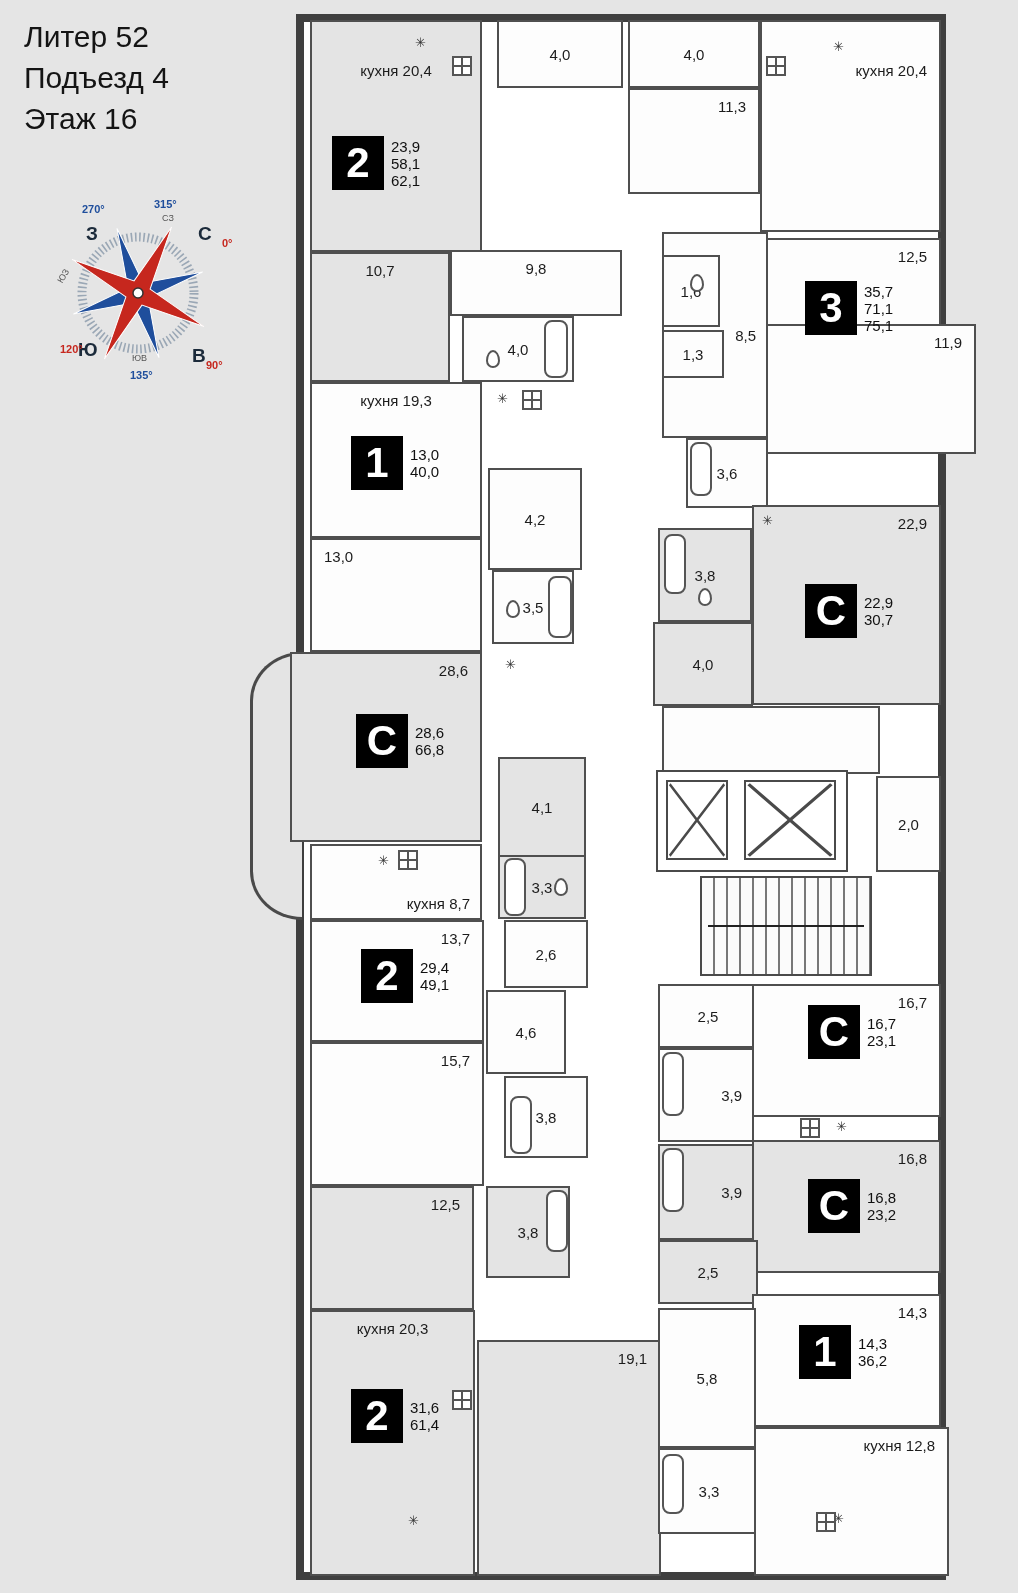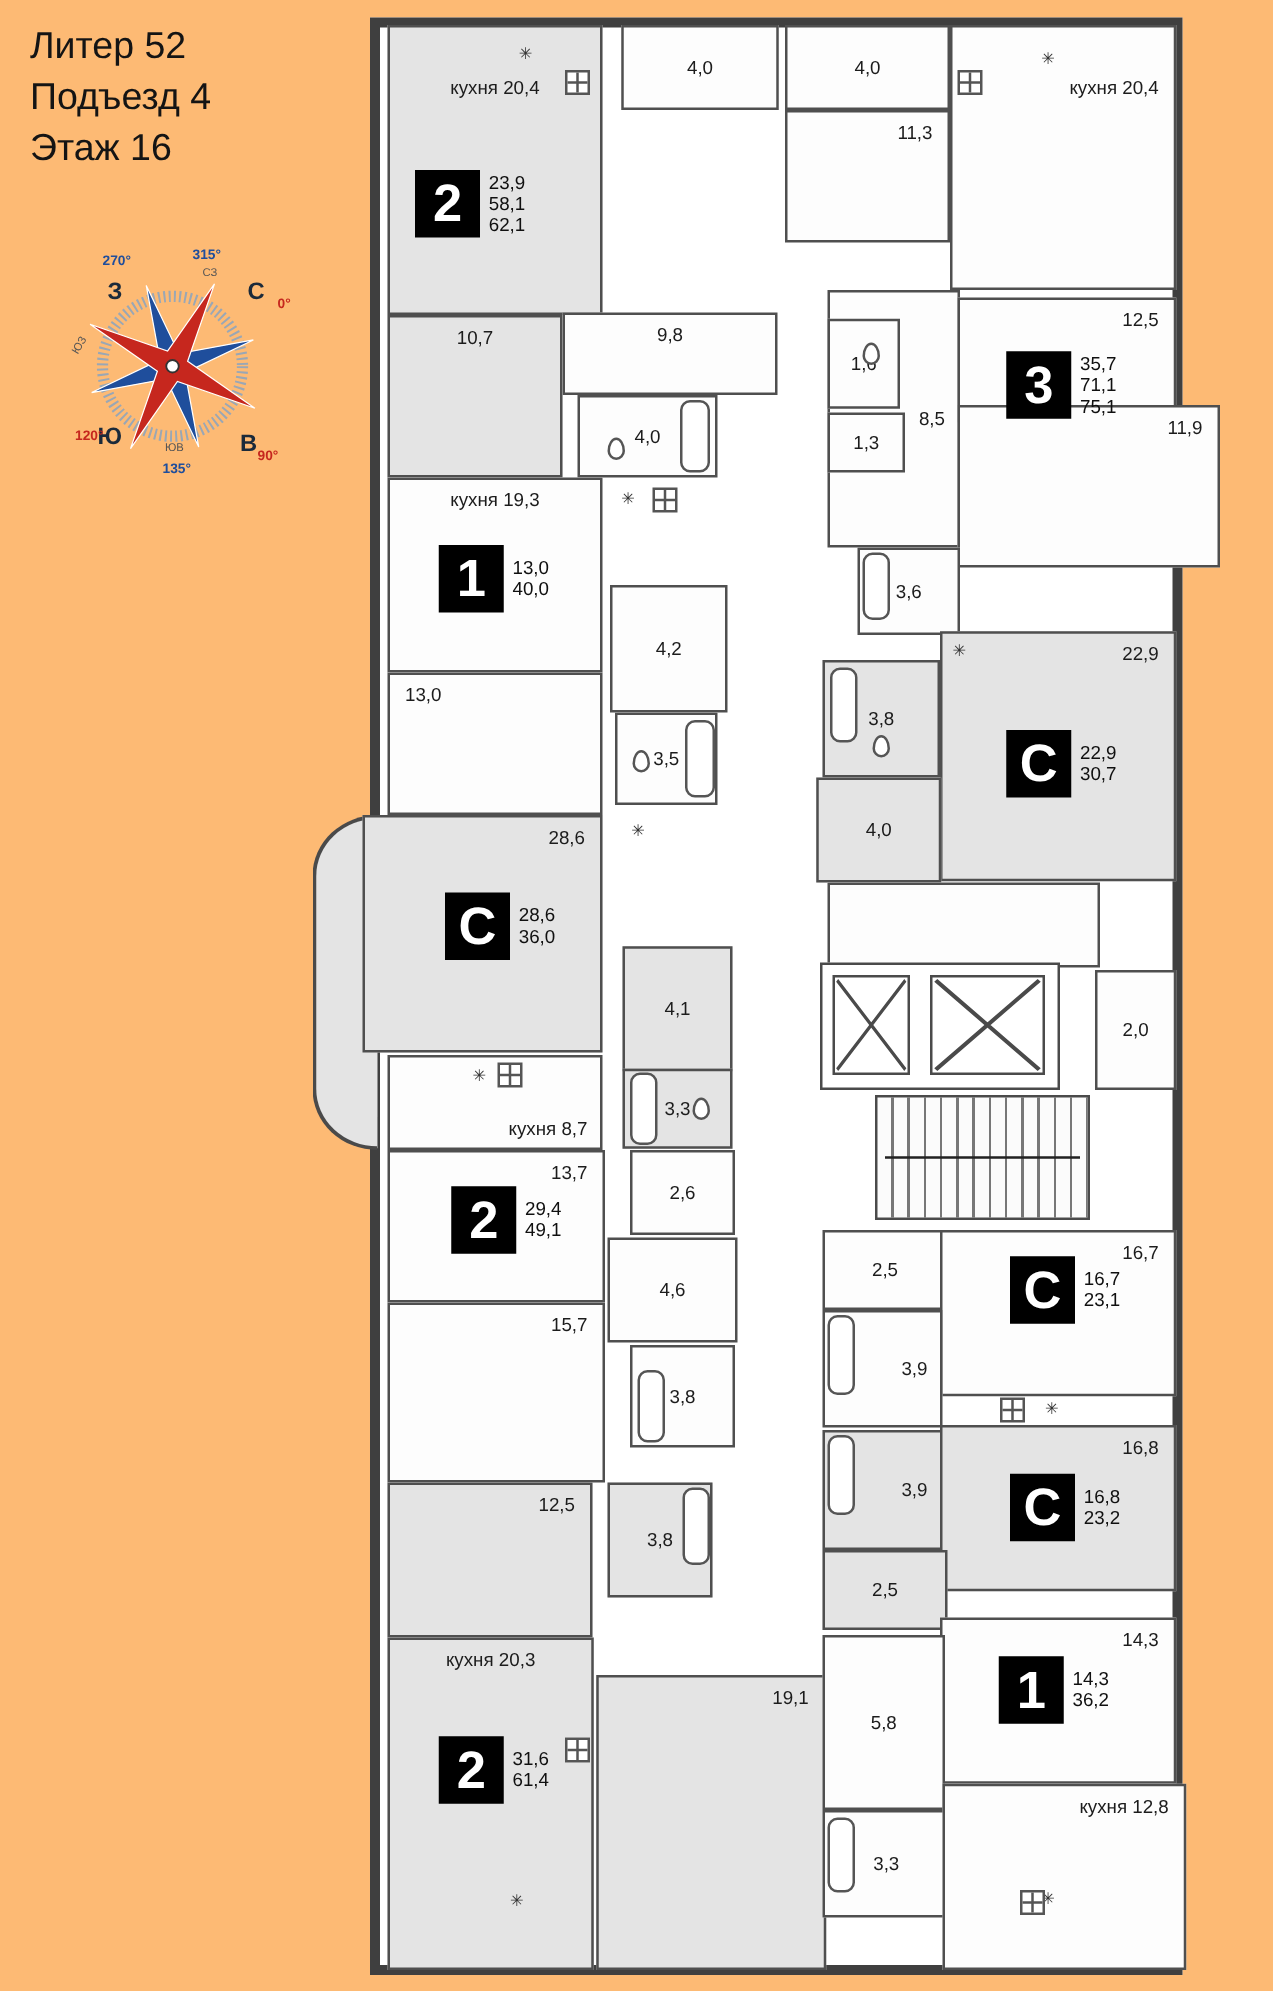--- a/index.html
+++ b/index.html
@@ -1,17 +1,17 @@
 <!DOCTYPE html>
 <html><head>
 <meta charset="utf-8">
 <style>
   * { margin:0; padding:0; box-sizing:border-box; }
   body { font-family:"Liberation Sans", sans-serif; background:#fff; }
-  #canvas { position:relative; width:1018px; height:1593px; background:#fdba74; overflow:hidden; }
+  #canvas { position:relative; width:1018px; height:1593px; background:#e5e5e5; overflow:hidden; }
 
   .hdr { position:absolute; left:24px; top:16px; font-size:30px; color:#141414; line-height:41px; }
 
   
   .compass { position:absolute; left:30px; top:185px; width:220px; height:212px; }
   .compass .clabel { position:absolute; font-weight:bold; font-size:19px; color:#1b2a3a; }
   .compass .cdeg  { position:absolute; font-size:11px; font-weight:bold; }
   .compass .csub  { position:absolute; font-size:9px; color:#555; }
   .cred { color:#c6271e; } .cblue { color:#1f4e9c; }
 
@@ -136,21 +136,21 @@
 
   <div class="room lbr" style="left:310px;top:844px;width:172px;height:76px">
       <span>кухня 8,7</span>
     </div>
   <div class="room ltr" style="left:310px;top:920px;width:174px;height:122px">
       <span>13,7</span>
     </div>
   <div class="room" style="left:504px;top:920px;width:84px;height:68px">
       <span>2,6</span>
     </div>
-  <div class="room" style="left:486px;top:990px;width:104px;height:84px">
+  <div class="room" style="left:486px;top:990px;width:80px;height:84px">
       <span>4,6</span>
     </div>
   <div class="room ltr" style="left:310px;top:1042px;width:174px;height:144px">
       <span>15,7</span>
     </div>
   <div class="room" style="left:504px;top:1076px;width:84px;height:82px">
       <span>3,8</span>
     </div>
 
   <div class="room gray ltr" style="left:310px;top:1186px;width:164px;height:124px">
@@ -283,21 +283,21 @@
     <div class="num">1</div>
     <div class="areas">
         <div>13,0</div>
         <div>40,0</div>
       </div>
   </div>
   <div class="badge" style="left:356px;top:714px">
     <div class="num">С</div>
     <div class="areas">
         <div>28,6</div>
-        <div>36,0</div>
+        <div>66,8</div>
       </div>
   </div>
   <div class="badge" style="left:361px;top:949px">
     <div class="num">2</div>
     <div class="areas">
         <div>29,4</div>
         <div>49,1</div>
       </div>
   </div>
   <div class="badge" style="left:351px;top:1389px">

